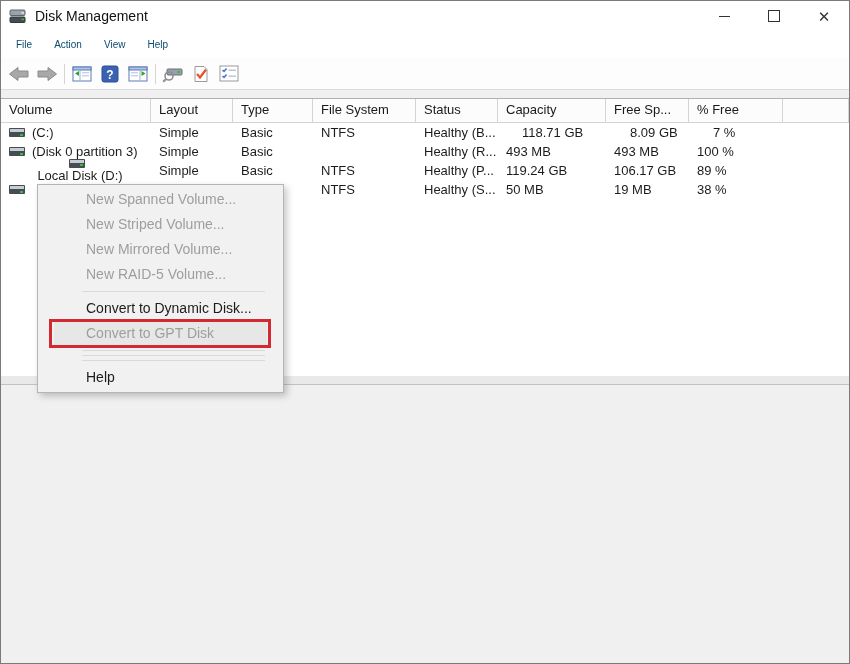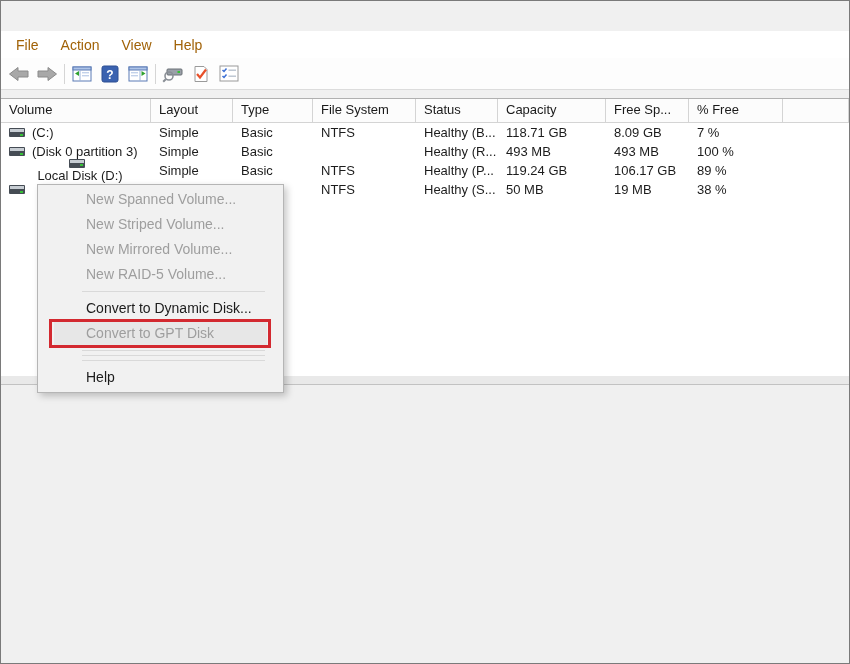--- a/index.html
+++ b/index.html
@@ -10,21 +10,21 @@
   .titlebar{position:absolute;left:0;top:0;right:0;height:30px;background:#ffffff;display:flex;align-items:center;}
   .title-icon{margin-left:8px;display:inline-flex;}
   .title-text{margin-left:8px;font-size:14px;color:#111;}
   .win-controls{position:absolute;right:0;top:0;height:30px;display:flex;}
   .wc{width:50px;height:30px;display:flex;align-items:center;justify-content:center;}
   .min-glyph{width:11px;height:0;border-top:1.6px solid #333;display:block;}
   .max-glyph{width:10px;height:10px;border:1.4px solid #333;display:block;}
   .close-glyph{font-size:15px;color:#333;line-height:1;}
   
   .menubar{position:absolute;left:0;top:30px;right:0;height:27px;background:#ffffff;display:flex;align-items:center;padding-left:4px;}
-  .mb-item{padding:4px 11px;font-size:14px;color:#a16207;}
+  .mb-item{padding:4px 11px;font-size:10px;color:#0c4a6e;}
   
   .toolbar{position:absolute;left:0;top:57px;right:0;height:31px;background:#fdfdfd;border-bottom:1px solid #dcdcdc;
            display:flex;align-items:center;padding-left:4px;}
   .tb-btn{width:28px;height:26px;display:flex;align-items:center;justify-content:center;}
   .tb-sep{width:1px;height:20px;background:#d5d5d5;margin:0 3px;}
   .gapstrip{position:absolute;left:0;top:89px;right:0;height:8px;background:#f0f0f0;}
   
   .listview{position:absolute;left:0;top:97px;right:0;height:277px;background:#ffffff;border-top:1px solid #b0b0b0;border-bottom:1px solid #8f8f8f;}
   .list-header{display:flex;height:23px;background:#fcfcfc;border-bottom:1px solid #d4d4d4;}
   .hcell{box-sizing:border-box;border-right:1px solid #d4d4d4;padding:3px 0 0 8px;font-size:13px;color:#1a1a1a;overflow:hidden;white-space:nowrap;}
@@ -44,20 +44,42 @@
   .cm-item.disabled{color:#9e9e9e;}
   .cm-item.hl{background:#e7e7e7;}
   .cm-sep{height:1px;background:#d9d9d9;margin:4px 2px 4px 28px;}
   .redbox{position:absolute;left:-5px;right:-4px;top:-2px;bottom:-2px;border:3px solid #d32930;pointer-events:none;}
 </style>
 </head>
 <body>
 
 <div class="window">
 
+  <div class="titlebar">
+    <span class="title-icon">
+      <svg width="18" height="15" viewBox="0 0 18 15">
+        <rect x="1" y="1" width="15" height="5.5" rx="1" fill="#9aa2ab" stroke="#5d646c"></rect>
+        <rect x="1" y="8" width="15" height="5.5" rx="1" fill="#454c54" stroke="#33383e"></rect>
+        <rect x="12.5" y="9.6" width="2.4" height="1.6" fill="#35c135"></rect>
+        <rect x="12.5" y="3" width="2.4" height="1.6" fill="#e5e9ec"></rect>
+      </svg>
+    </span>
+    <span class="title-text">Disk Management</span>
+    <div class="win-controls">
+      <div class="wc">
+          <span class="min-glyph"></span>
+        </div>
+      <div class="wc">
+          <span class="max-glyph"></span>
+        </div>
+      <div class="wc">
+          <span class="close-glyph">✕</span>
+        </div>
+    </div>
+  </div>
 
   <div class="menubar">
       <div class="mb-item">File</div>
       <div class="mb-item">Action</div>
       <div class="mb-item">View</div>
       <div class="mb-item">Help</div>
     </div>
 
   <div class="toolbar">
     <div class="tb-btn">
@@ -148,21 +170,21 @@
           </div>
           <div class="lcell" style="width: 80px;">
             <span>Basic</span>
           </div>
           <div class="lcell" style="width: 103px;">
             <span>NTFS</span>
           </div>
           <div class="lcell" style="width: 82px; text-align: center;">
             <span>Healthy (B...</span>
           </div>
-          <div class="lcell" style="width: 108px;">
+          <div class="lcell" style="width: 108px; margin-left: 16px;">
             <span>118.71 GB</span>
           </div>
           <div class="lcell" style="width: 83px;">
             <span>8.09 GB</span>
           </div>
           <div class="lcell" style="width: 94px;">
             <span>7 %</span>
           </div>
         </div>
         <div class="lrow">

